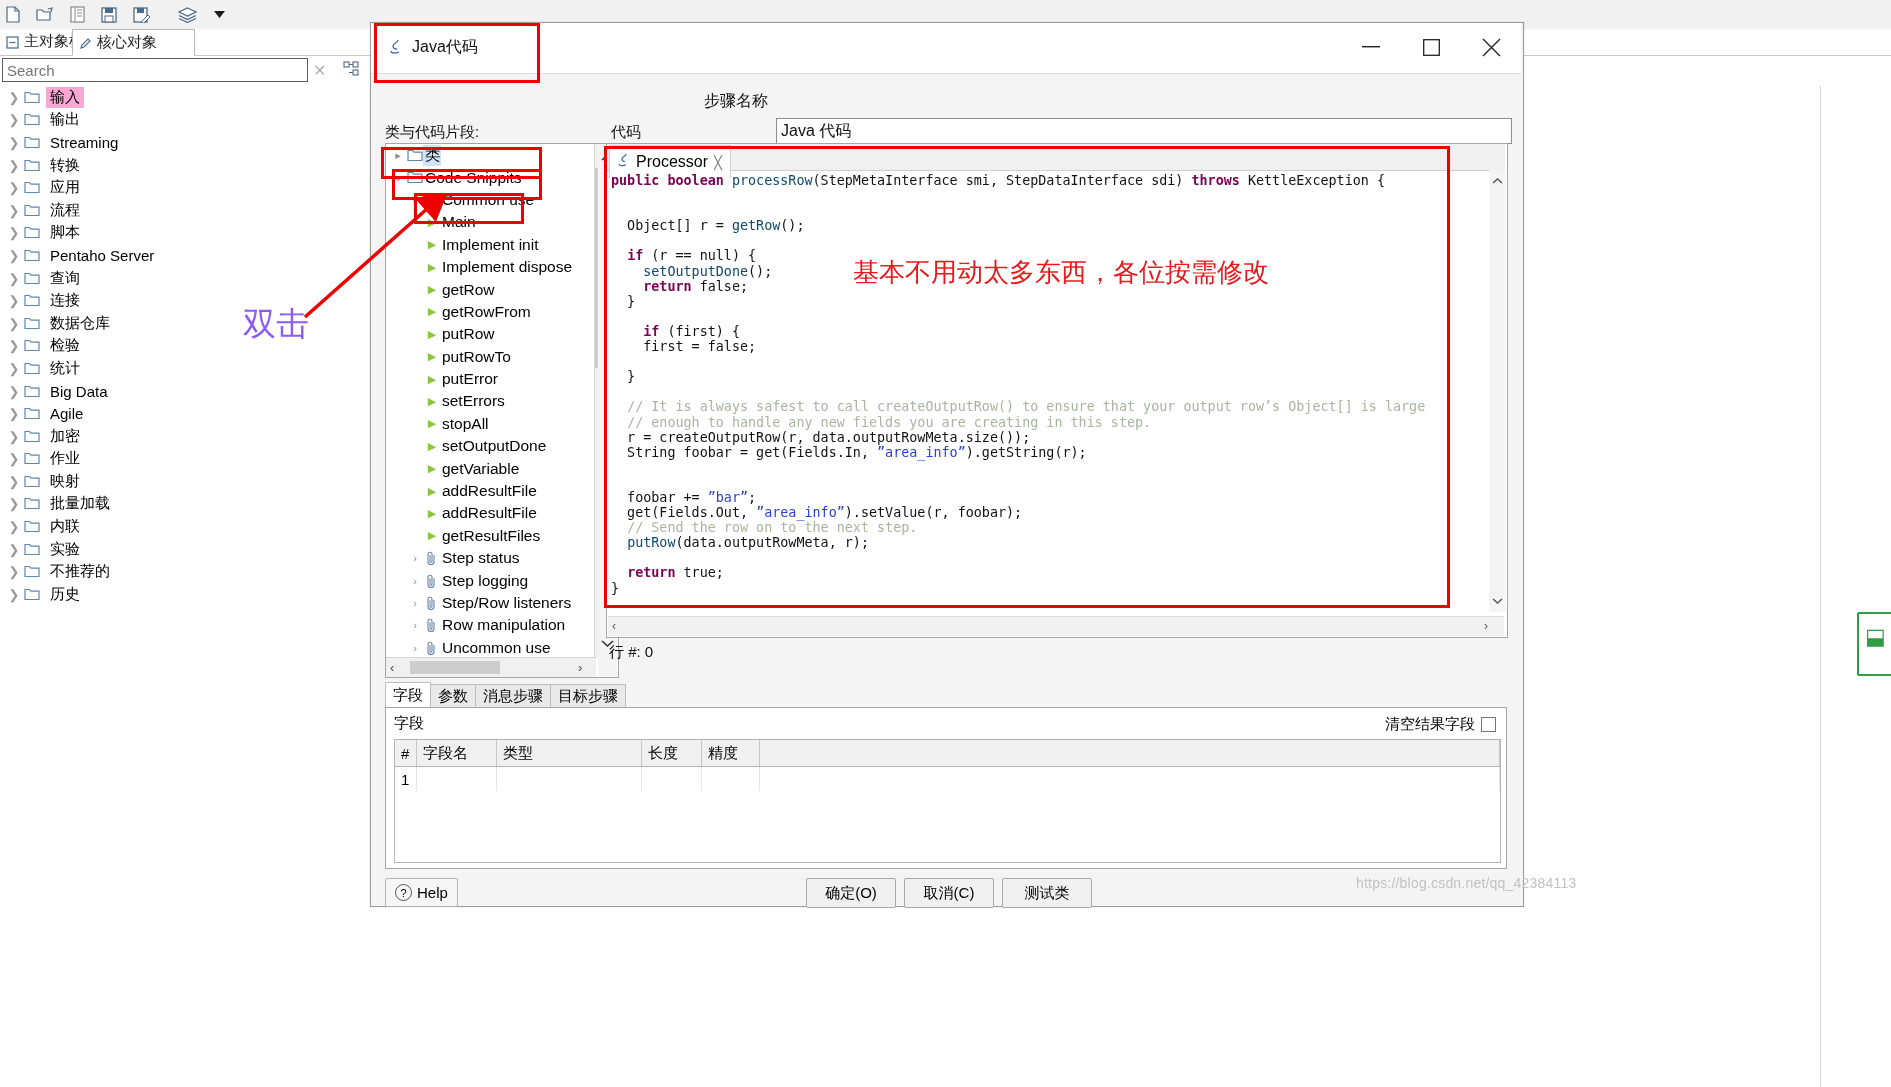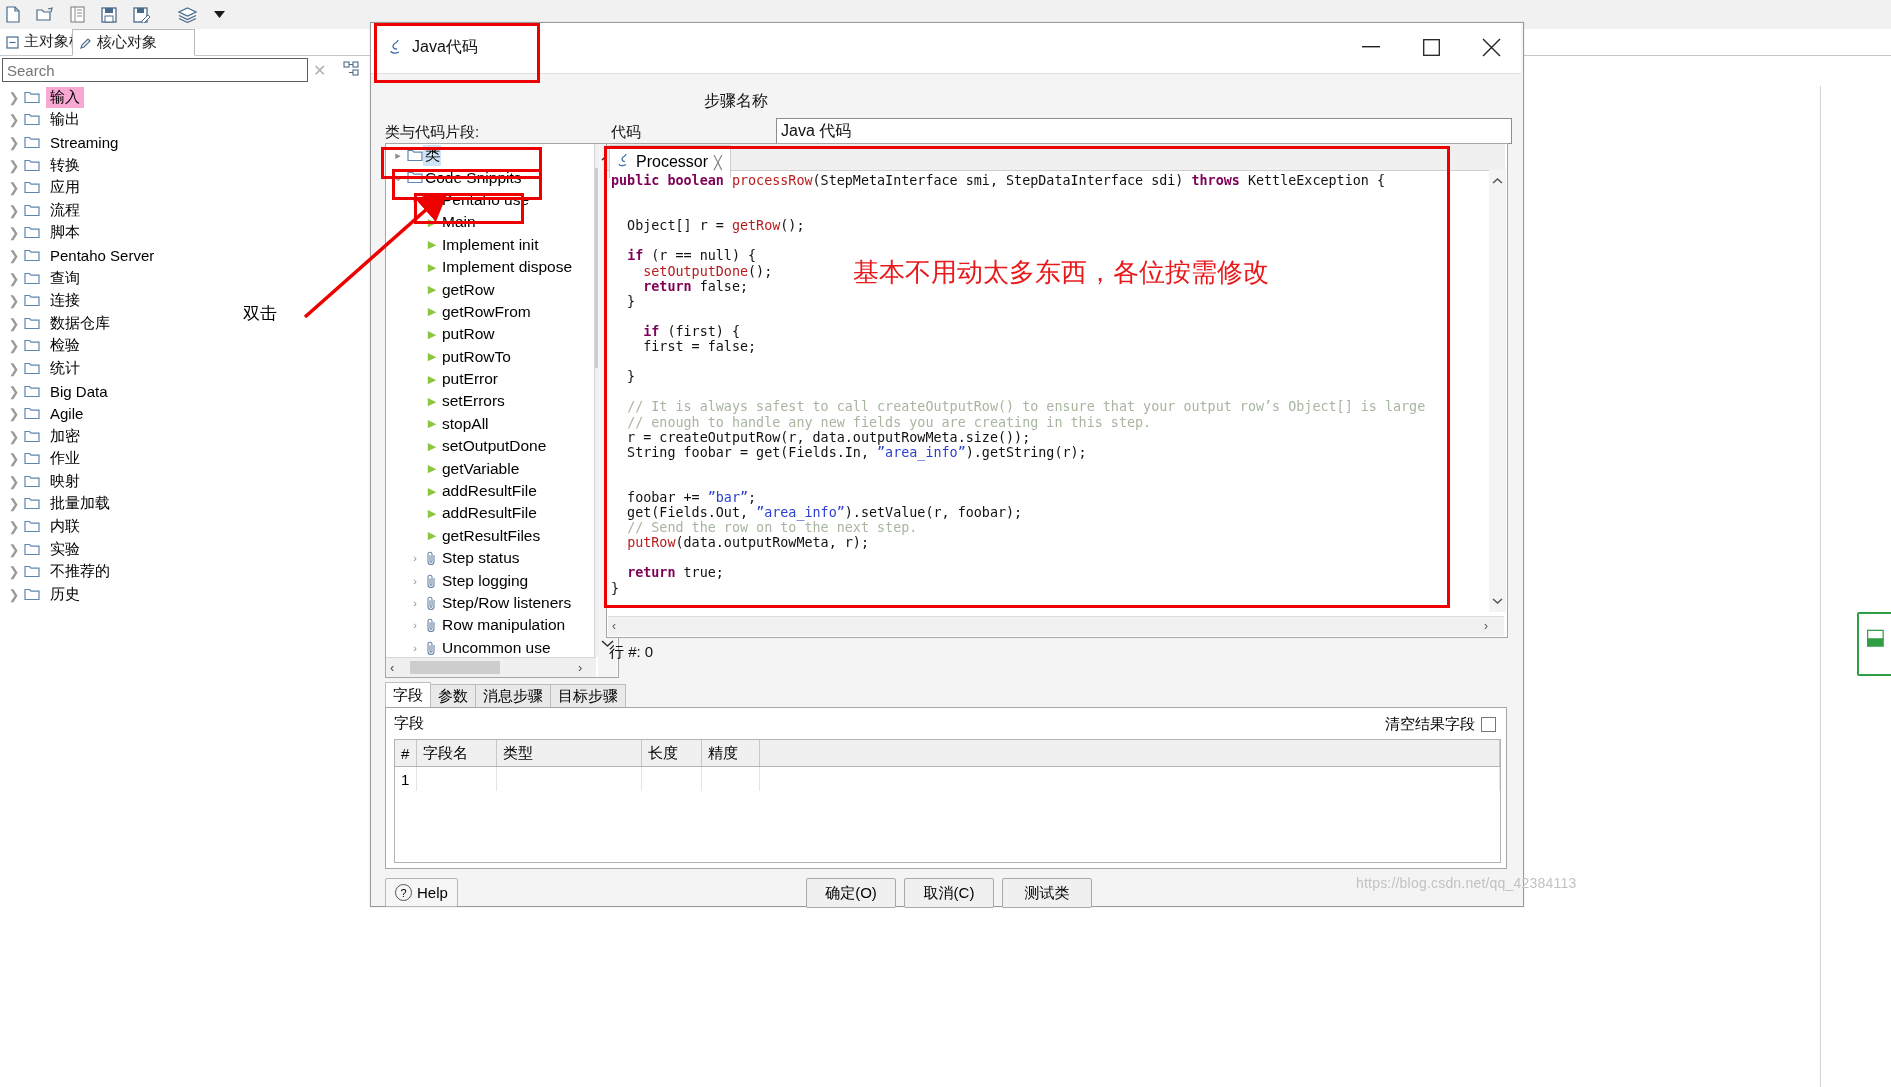--- a/index.html
+++ b/index.html
@@ -105,38 +105,38 @@
   #code-tabbar{position:absolute;left:0;top:0;width:898px;height:26px;background:#f0f0f0;border-bottom:1px solid #cfcfcf;}
   #code-tab{position:absolute;left:2px;top:1px;height:24px;display:flex;align-items:center;gap:6px;padding:4px 8px;background:#fff;border:1px solid #cfcfcf;border-bottom:none;font-size:16px;}
   #code-tab .tico{color:#3b6ea5;}
   #code-tab .xclose{color:#777;font-size:13px;}
   #code-area{
     position:absolute;left:1px;top:26px;width:880px;height:443px;
     font-family:"DejaVu Sans Mono", monospace;font-size:13.4px;line-height:15.1px;
     white-space:pre;overflow:hidden;padding:3px 0 0 3px;color:#111;
   }
   .kw{color:#7f0055;font-weight:bold;}
-  .mth{color:#b91c1c;text-align:center;}
+  .mth{color:#0c4a6e;text-align:center;}
   .cmt{color:#a8b5a0;}
   .str{color:#2a3fd0;}
   #code-vscroll{position:absolute;right:1px;top:26px;width:17px;height:442px;background:#f4f4f4;}
   #code-vscroll .car{position:absolute;left:3px;color:#555;font-size:12px;}
   #code-hscroll{position:absolute;left:1px;bottom:1px;width:896px;height:19px;background:#f1f1f1;border-top:1px solid #ddd;}
   #code-hscroll .car{position:absolute;top:2px;color:#555;font-size:12px;}
   #line-status{position:absolute;left:238px;top:620px;font-size:15px;color:#111;}
 
   
   .redbox{position:absolute;border:3px solid #ee0000;pointer-events:none;}
   #red-title{left:374px;top:23px;width:160px;height:54px;}
   #red-snip{left:381px;top:147px;width:155px;height:26px;}
   #red-common{left:392px;top:169px;width:144px;height:25px;}
   #red-main{left:414px;top:193px;width:104px;height:25px;}
   #red-code{left:604px;top:146px;width:840px;height:456px;}
   #ann-text{position:absolute;left:853px;top:255px;font-size:26px;color:#e8191b;font-family:"DejaVu Sans",sans-serif;white-space:nowrap;}
-  #dblclick-text{position:absolute;left:243px;top:302px;font-size:17px;color:#000000;font-family:Liberation Mono, monospace;}
+  #dblclick-text{position:absolute;left:243px;top:302px;font-size:33px;color:#8b5cf6;font-family:Liberation Mono, monospace;}
 
   
   #bottom-panel{position:absolute;left:14px;top:660px;width:1122px;height:186px;background:#f4f4f4;}
   #btabs{position:absolute;left:0;top:0;height:24px;display:flex;align-items:flex-end;}
   .btab{height:22px;display:flex;align-items:center;padding:0 7px;font-size:15px;background:#e9e9e9;border:1px solid #bdbdbd;border-bottom:none;margin-right:-1px;}
   .btab.sel{background:#fff;height:24px;}
   #fields-box{position:absolute;left:0;top:24px;width:1120px;height:160px;background:#fff;border:1px solid #a6a6a6;}
   #fields-title{position:absolute;left:8px;top:6px;font-size:15px;}
   #clear-chk{position:absolute;right:10px;top:7px;display:flex;align-items:center;gap:6px;font-size:15px;}
   #clear-chk .box{width:13px;height:13px;border:1px solid #767676;background:#fff;display:inline-block;}
@@ -512,21 +512,21 @@
           <span class="tx">Code Snippits</span>
         </div>
         <div class="sn">
           <span style="display:inline-block;width:21px"></span>
           <span class="tw">⌄</span>
           <span class="ic">
             <svg width="11" height="14" viewBox="0 0 11 14">
               <path d="M8 4v6.5a3 3 0 0 1-6 0V3.2a2 2 0 0 1 4 0v7.1a1 1 0 0 1-2 0V4.3" fill="none" stroke="#6b84a8" stroke-width="1.1"></path>
             </svg>
           </span>
-          <span class="tx">Pentaho use</span>
+          <span class="tx">Common use</span>
         </div>
         <div class="sn">
           <span style="display:inline-block;width:38px"></span>
           <span class="tri">▶</span>
           <span class="tx">Main</span>
         </div>
         <div class="sn">
           <span style="display:inline-block;width:38px"></span>
           <span class="tri">▶</span>
           <span class="tx">Implement init</span>

